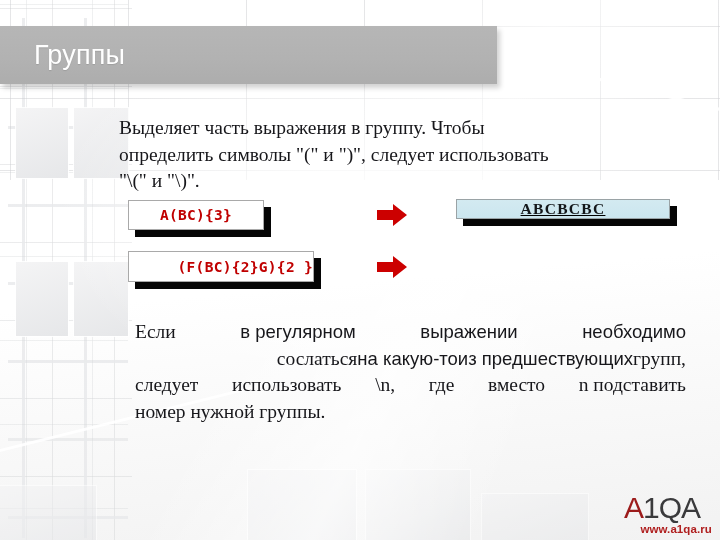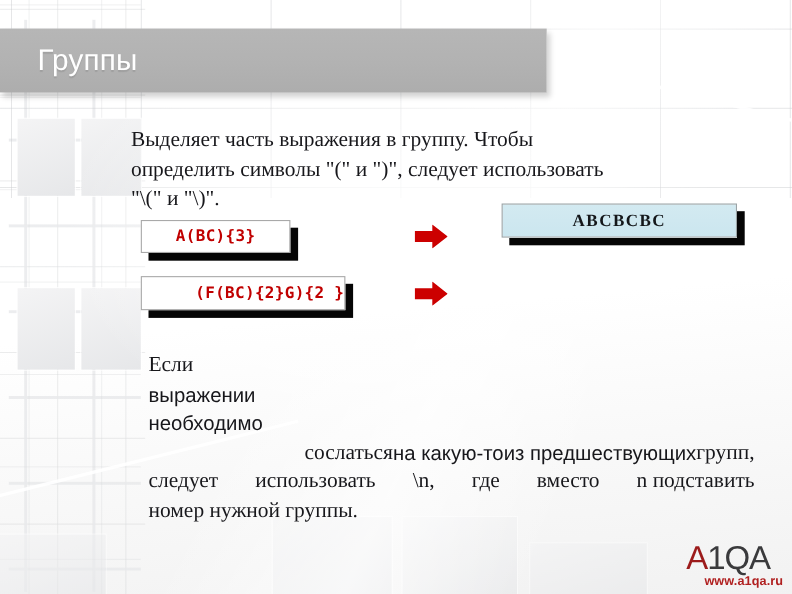--- a/index.html
+++ b/index.html
@@ -181,21 +181,21 @@
     color: #14171a;
     font-family: "Liberation Serif", "DejaVu Serif", serif;
     font-size: 15.5px;
     font-weight: 700;
     letter-spacing: 1.3px;
     white-space: nowrap;
   }
 
   #box-in-1  { left: 128px; top: 200px; width: 136px; height: 30px; }
   #box-in-2  { left: 128px; top: 251px; width: 186px; height: 31px; justify-content: flex-end; }
-  #box-out-1 { left: 456px; top: 185px; width: 214px; height: 31px; }
+  #box-out-1 { left: 456px; top: 199px; width: 214px; height: 20px; text-decoration: underline; }
   #box-out-2 { left: 451px; top: 250px; width: 224px; height: 32px; }
 
   .arrow {
     position: absolute;
     width: 30px;
     height: 22px;
   }
   #arrow-1 { left: 377px; top: 204px; }
   #arrow-2 { left: 377px; top: 256px; }
 
@@ -285,22 +285,23 @@
     </div>
 
     <svg class="arrow" id="arrow-2" viewBox="0 0 30 22">
       <path d="M0 6 H16 V0 L30 11 L16 22 V16 H0 Z" fill="#cc0000"></path>
     </svg>
 
 
   </div>
 
   <div class="para" id="para-bottom">
-    <div style="display:flex; justify-content:space-between;flex-direction:column;">
+    <div style="display:flex; justify-content:space-between;">
       <span>Если</span>
+      <span class="sans">в регулярном</span>
       <span class="sans">выражении</span>
       <span class="sans">необходимо</span>
     </div>
     <div style="display:flex; justify-content:flex-end;">
       <span>сослаться</span>
       <span class="sans">на какую-то</span>
       <span class="sans">из предшествующих</span>
       <span>групп,</span>
     </div>
     <div style="display:flex; justify-content:space-between;">

